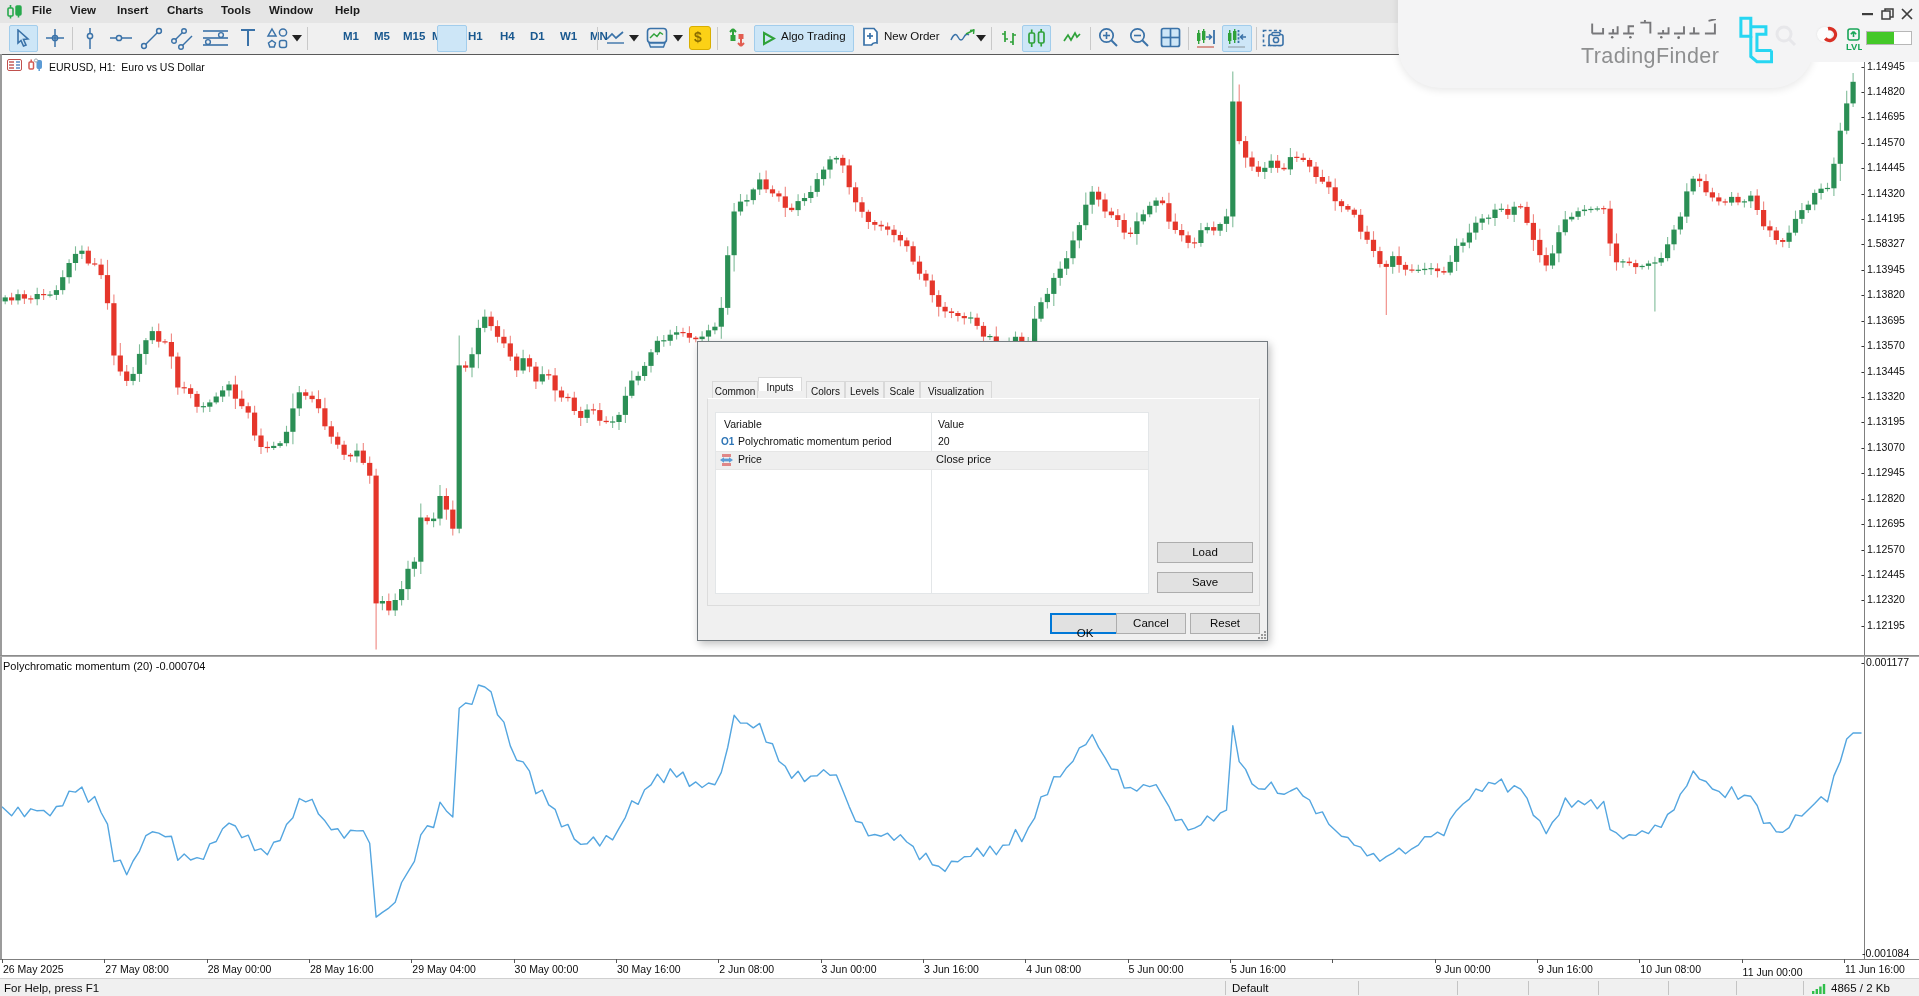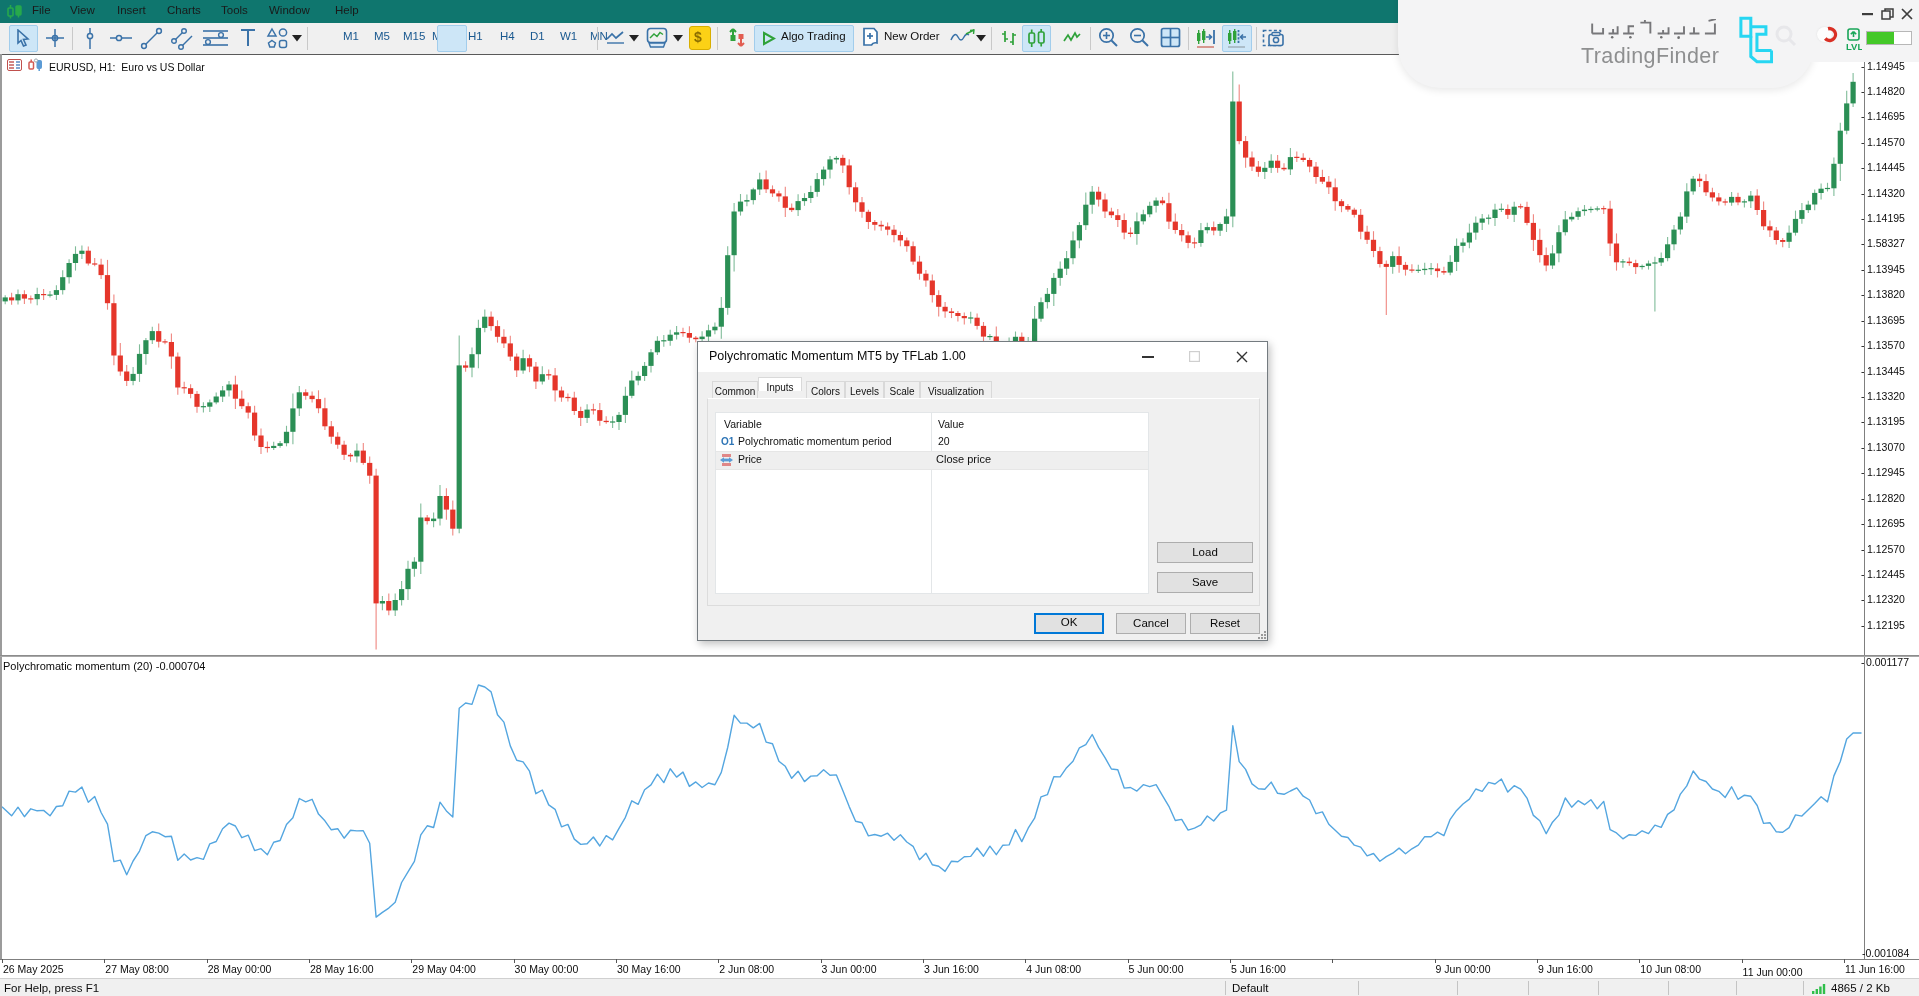--- a/index.html
+++ b/index.html
@@ -1,23 +1,23 @@
 <!DOCTYPE html>
 <html><head><meta charset="utf-8">
 <style>
 *{margin:0;padding:0;box-sizing:border-box;}
 html,body{width:1919px;height:996px;overflow:hidden;background:#fff;
  font-family:"Liberation Sans",sans-serif;-webkit-font-smoothing:antialiased;}
 .abs{position:absolute;}
-#menubar{position:absolute;left:0;top:0;width:1919px;height:23px;background:#0f766e;}
+#menubar{position:absolute;left:0;top:0;width:1919px;height:23px;background:#e5e5e5;font-weight:bold;}
 #menubar span{position:absolute;top:4px;font-size:11.5px;color:#1a1a1a;}
 #toolbar{position:absolute;left:0;top:23px;width:1919px;height:31px;background:#f0f0f0;}
 .tbsel{position:absolute;background:#cde6f7;border:1px solid #a2cdec;border-radius:2px;}
 .sep{position:absolute;top:4px;height:23px;width:1px;background:#c9c9c9;}
-.tf{position:absolute;top:7px;font-size:11.5px;font-weight:400;color:#19588f;padding-left:24px;}
+.tf{position:absolute;top:7px;font-size:11.5px;font-weight:700;color:#19588f;padding-left:24px;}
 .tbtxt{position:absolute;top:7px;font-size:11.5px;color:#111;}
 #chartbrd{position:absolute;left:0;top:54px;width:1919px;height:1px;background:#5a5a5a;}
 #leftbrd{position:absolute;left:0;top:54px;width:2px;height:905px;background:#9b9b9b;}
 .axtext{position:absolute;font-size:10.5px;color:#0b0b0b;white-space:nowrap;}
 #pricesep{position:absolute;left:1864px;top:55px;width:1px;height:904px;background:#7f7f7f;}
 #panesep{position:absolute;left:0;top:655px;width:1919px;height:2px;background:#a8a8a8;border-top:1px solid #8c8c8c;}
 #timeaxis{position:absolute;left:0;top:959px;width:1919px;height:1px;background:#7f7f7f;}
 #statusbar{position:absolute;left:0;top:978px;width:1919px;height:18px;background:#f0f0f0;border-top:1px solid #d0d0d0;}
 #statusbar .st{position:absolute;top:3px;font-size:11.5px;color:#0b0b0b;}
 .stdiv{position:absolute;top:2px;height:14px;width:1px;background:#c4c4c4;}
@@ -911,32 +911,20 @@
 <div class="axtext" style="left:1435.6px;top:963px">9 Jun 00:00</div>
 <div class="abs" style="left:1537.0px;top:959px;width:1px;height:4px;background:#555"></div>
 <div class="axtext" style="left:1538.0px;top:963px">9 Jun 16:00</div>
 <div class="abs" style="left:1639.3px;top:959px;width:1px;height:4px;background:#555"></div>
 <div class="axtext" style="left:1640.3px;top:963px">10 Jun 08:00</div>
 <div class="abs" style="left:1741.6px;top:959px;width:1px;height:4px;background:#555"></div>
 <div class="axtext" style="left:1742.6px;top:966px">11 Jun 00:00</div>
 <div class="abs" style="left:1843.9px;top:959px;width:1px;height:4px;background:#555"></div>
 <div class="axtext" style="left:1844.9px;top:963px">11 Jun 16:00</div>
 <div id="dialog">
-<div id="dlgtitle">
-      <div class="t">Polychromatic Momentum MT5 by TFLab 1.00</div>
-<svg class="abs" style="left:444px;top:14px" width="12" height="2" viewBox="0 0 12 2">
-        <rect width="12" height="2" fill="#333"></rect>
-      </svg>
-<svg class="abs" style="left:491px;top:9px" width="11" height="11" viewBox="0 0 11 11">
-        <rect x="0.5" y="0.5" width="10" height="10" fill="none" stroke="#cfcfcf" stroke-width="1.4"></rect>
-      </svg>
-<svg class="abs" style="left:538px;top:9px" width="12" height="12" viewBox="0 0 12 12">
-        <path d="M1 1 L11 11 M11 1 L1 11" stroke="#333" stroke-width="1.4"></path>
-      </svg>
-</div>
 <div class="tab tabactive" style="left:60px;width:44px">Inputs</div>
 <div class="tab" style="left:14px;width:46px">Common</div>
 <div class="tab" style="left:108px;width:39px">Colors</div>
 <div class="tab" style="left:147px;width:39px">Levels</div>
 <div class="tab" style="left:186px;width:36px">Scale</div>
 <div class="tab" style="left:222px;width:72px">Visualization</div>
 <div id="tabpage"></div>
 <div id="dtable">
  <div class="abs" style="left:215px;top:0;width:1px;height:180px;background:#e3e6e8"></div>
  <div class="abs" style="left:8px;top:5px;font-size:10.5px;color:#111">Variable</div>
@@ -952,21 +940,21 @@
         <path d="M13 6 L9 3.2 L9 8.8 Z" fill="#5b9bd5"></path>
   <rect x="3.5" y="4.6" width="6" height="2.8" fill="#5b9bd5"></rect>
   <rect x="2" y="9" width="9" height="3" fill="#e08787"></rect>
       </svg>
  <div class="abs" style="left:22px;top:40px;font-size:10.5px;color:#111">Price</div>
  <div class="abs" style="left:220px;top:40px;font-size:11px;color:#111">Close price</div>
  <div class="abs" style="left:0;top:56px;width:432px;height:1px;background:#e6e6e6"></div>
 </div>
 <div class="btn" style="left:459px;top:200px;width:96px;height:21px;padding-top:3px">Load</div>
 <div class="btn" style="left:459px;top:230px;width:96px;height:21px;padding-top:3px">Save</div>
-<div class="btn" style="left:336px;top:271px;width:70px;height:21px;padding-top:2px;border:1px solid #0078d7;box-shadow:inset 0 0 0 1px #0078d7">OK</div>
+<div class="btn" style="left:352px;top:271px;width:70px;height:21px;padding-top:13px;border:1px solid #0078d7;box-shadow:inset 0 0 0 1px #0078d7">OK</div>
 <div class="btn" style="left:418px;top:271px;width:70px;height:21px;padding-top:3px">Cancel</div>
 <div class="btn" style="left:492px;top:271px;width:70px;height:21px;padding-top:3px">Reset</div>
 <svg class="abs" style="left:560px;top:289px" width="8" height="8" viewBox="0 0 8 8">
  <g fill="#9a9a9a">
         <rect x="6" y="0" width="2" height="2"></rect>
         <rect x="6" y="3" width="2" height="2"></rect>
         <rect x="3" y="3" width="2" height="2"></rect>
         <rect x="6" y="6" width="2" height="2"></rect>
         <rect x="3" y="6" width="2" height="2"></rect>
         <rect x="0" y="6" width="2" height="2"></rect>

